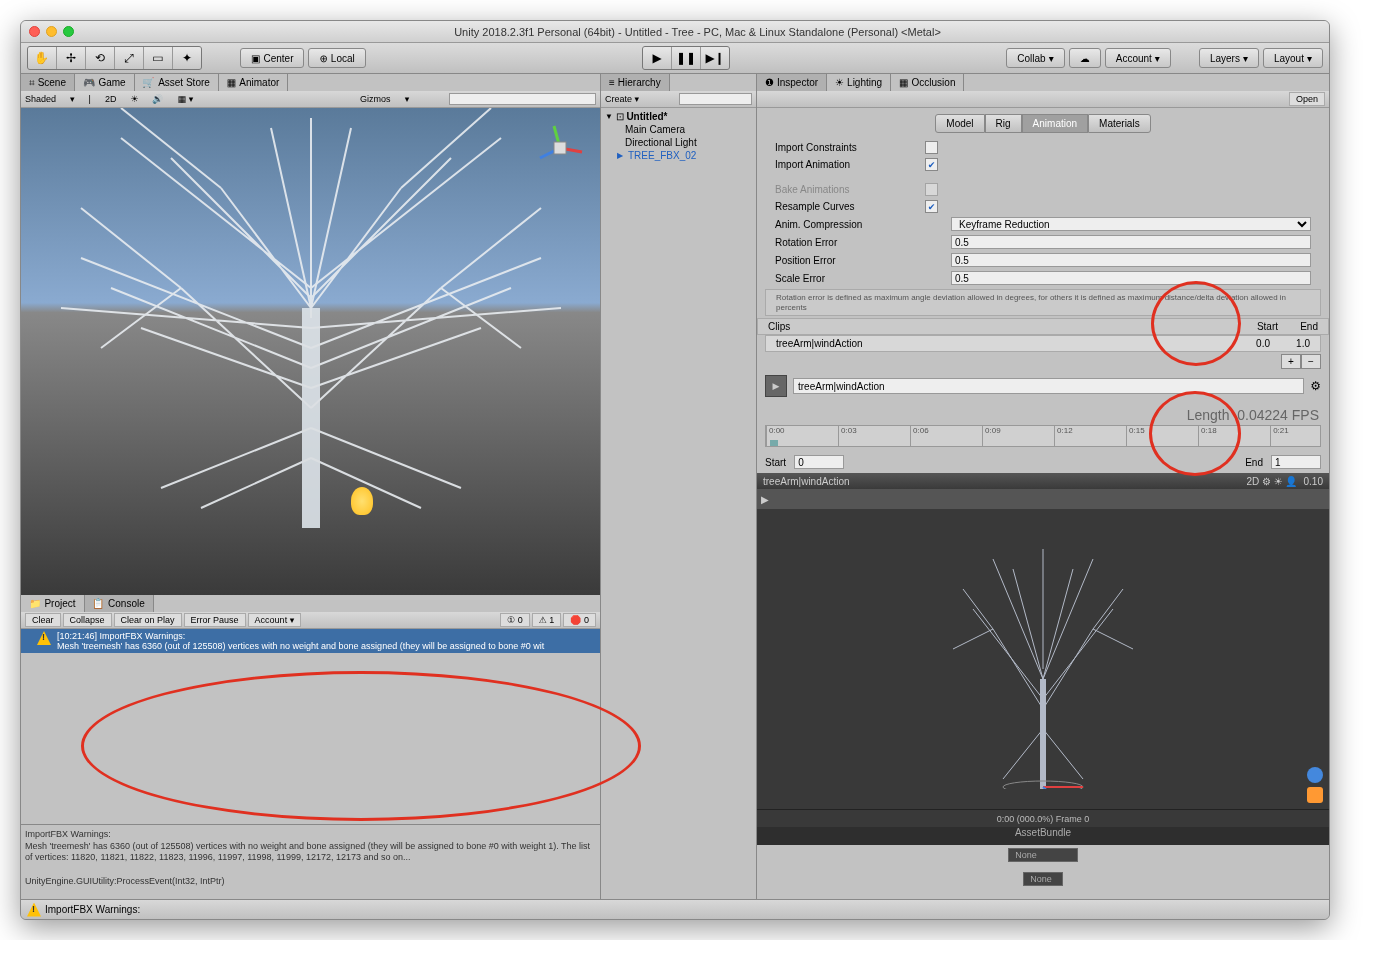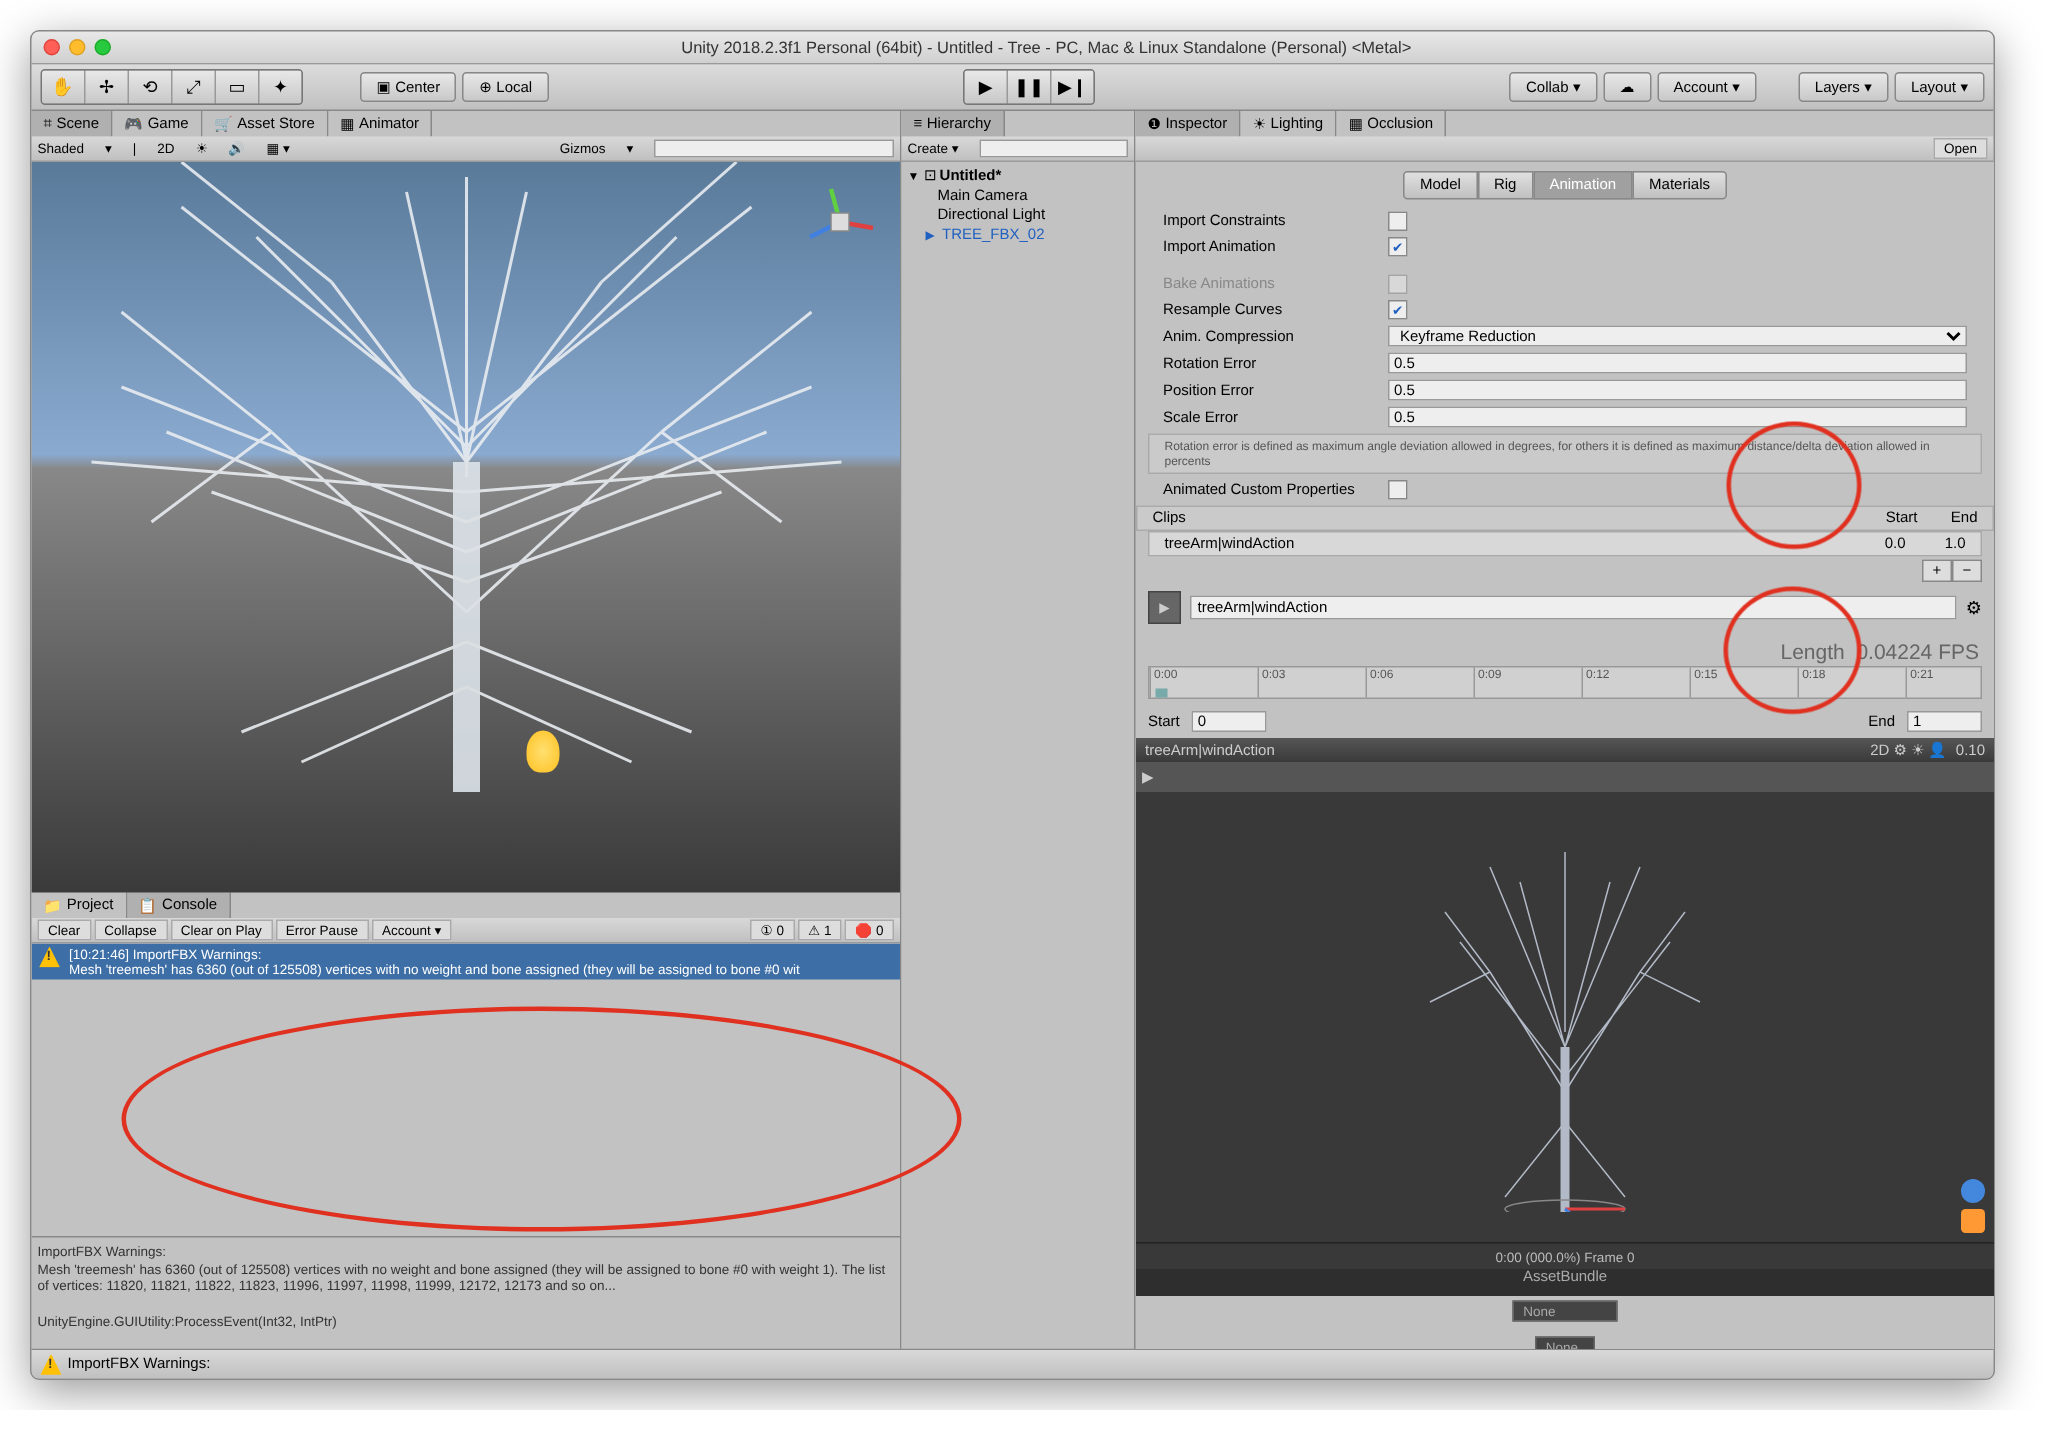--- a/index.html
+++ b/index.html
@@ -24,39 +24,39 @@
 .tab-row { height: 17px; background: #c2c2c2; display: flex; align-items: stretch; font-size: 10px; }
 .tab { padding: 2px 8px; background: #c2c2c2; border-right: 1px solid #888; display: flex; align-items: center; gap: 3px; cursor: pointer; }
 .tab.active { background: #b0b0b0; }
 .subbar { height: 17px; background: linear-gradient(#d8d8d8,#c0c0c0); border-bottom: 1px solid #999; display: flex; align-items: center; padding: 0 4px; gap: 14px; font-size: 9px; }
 .scene-view { flex: 1; background: linear-gradient(#5a7a9a 0%, #8aaad0 40%, #888 42%, #3a3a3a 100%); position: relative; overflow: hidden; }
 .gizmo { position: absolute; top: 10px; right: 10px; width: 60px; height: 60px; }
 .light-icon { position: absolute; bottom: 80px; left: 330px; width: 22px; height: 28px; background: radial-gradient(#ffe070,#ffc020); border-radius: 50% 50% 40% 40%; }
 .console-header { height: 17px; background: linear-gradient(#d8d8d8,#c0c0c0); border-bottom: 1px solid #999; display: flex; align-items: center; padding: 0 4px; gap: 2px; font-size: 9px; }
 .cbtn { padding: 1px 6px; background: #ddd; border: 1px solid #aaa; font-size: 9px; cursor: pointer; }
 .console-body { height: 195px; background: #c2c2c2; overflow: hidden; }
-.log-row { display: flex; padding: 2px 5px; font-size: 9px; gap: 6px; }
+.log-row { display: flex; padding: 2px 16px; font-size: 9px; gap: 6px; }
 .log-row.selected { background: #3d6ea5; color: #fff; }
 .warn-icon { width: 14px; height: 14px; background: #ffc107; clip-path: polygon(50% 0, 100% 100%, 0 100%); display: inline-block; position: relative; }
 .warn-icon::after { content: "!"; position: absolute; left: 5px; top: 1px; font-size: 9px; font-weight: bold; color: #333; }
 .console-detail { height: 75px; background: #c2c2c2; border-top: 1px solid #888; padding: 4px; font-size: 9px; color: #333; line-height: 1.3; }
 .status-bar { height: 20px; background: linear-gradient(#d8d8d8,#c0c0c0); border-top: 1px solid #888; display: flex; align-items: center; padding: 0 6px; font-size: 10px; gap: 4px; }
 .hierarchy-body { flex: 1; background: #c2c2c2; font-size: 10px; padding: 2px; }
 .hier-item { padding: 1px 2px; display: flex; align-items: center; gap: 2px; cursor: pointer; }
 .foldout { width: 9px; font-size: 8px; }
 .inspector-scroll { flex: 1; background: #c2c2c2; overflow-y: auto; font-size: 10px; }
 .insp-tabs { display: flex; justify-content: center; gap: 0; padding: 6px 0; }
 .insp-tab { padding: 3px 10px; background: linear-gradient(#e0e0e0,#c0c0c0); border: 1px solid #888; font-size: 10px; cursor: pointer; }
 .insp-tab.active { background: #a0a0a0; color: #fff; }
 .insp-tab:first-child { border-radius: 3px 0 0 3px; }
 .insp-tab:last-child { border-radius: 0 3px 3px 0; }
 .prop-row { display: flex; padding: 2px 18px; align-items: center; min-height: 16px; }
 .prop-label { width: 150px; font-size: 10px; }
 .prop-label.disabled { color: #888; }
-.prop-input { flex: 1; height: 14px; background: #eee; border: 1px solid #999; font-size: 10px; padding: 0 3px; }
+.prop-input { flex: 1; height: 14px; background: #eee; border: 1px solid #999; font-size: 10px; padding: 0 3px; margin-left: 26px; }
 .checkbox { width: 13px; height: 13px; background: #eee; border: 1px solid #888; display: inline-flex; align-items: center; justify-content: center; font-size: 9px; color: #2060c0; }
 .help-text { padding: 3px 10px; font-size: 8px; color: #555; background: #cacaca; border: 1px solid #aaa; margin: 2px 8px; line-height: 1.2; }
 .clips-header { display: flex; padding: 2px 10px; font-size: 10px; background: #cacaca; border: 1px solid #aaa; margin: 2px 0 0; }
 .clips-row { display: flex; padding: 2px 10px; font-size: 10px; background: #d8d8d8; border: 1px solid #aaa; margin: 0 8px; }
 .clips-btns { display: flex; justify-content: flex-end; padding: 2px 8px; gap: 0; }
 .clips-btns span { width: 20px; height: 15px; background: #ddd; border: 1px solid #888; display: flex; align-items: center; justify-content: center; cursor: pointer; }
 .clip-name-row { display: flex; align-items: center; padding: 4px 8px; gap: 6px; }
 .play-btn { width: 22px; height: 22px; background: #666; border: 1px solid #444; display: flex; align-items: center; justify-content: center; color: #ccc; font-size: 9px; }
 .clip-name-input { flex: 1; height: 16px; background: #eee; border: 1px solid #999; padding: 0 4px; font-size: 10px; }
 .timeline-area { padding: 4px 8px; }
@@ -256,24 +256,20 @@
           </div>
         <div class="prop-row">
             <span class="prop-label">Position Error</span>
             <input class="prop-input" value="0.5" style="">
           </div>
         <div class="prop-row">
             <span class="prop-label">Scale Error</span>
             <input class="prop-input" value="0.5" style="">
           </div>
         <div class="help-text">Rotation error is defined as maximum angle deviation allowed in degrees, for others it is defined as maximum distance/delta deviation allowed in percents</div>
-        <div class="prop-row">
-            <span class="prop-label">Animated Custom Properties</span>
-            <span class="checkbox"></span>
-          </div>
 
         <div class="clips-header">
           <span style="flex:1">Clips</span>
           <span style="width:50px;text-align:right">Start</span>
           <span style="width:40px;text-align:right">End</span>
         </div>
         <div class="clips-row">
           <span style="flex:1">treeArm|windAction</span>
           <span style="width:50px;text-align:right">0.0</span>
           <span style="width:40px;text-align:right">1.0</span>

